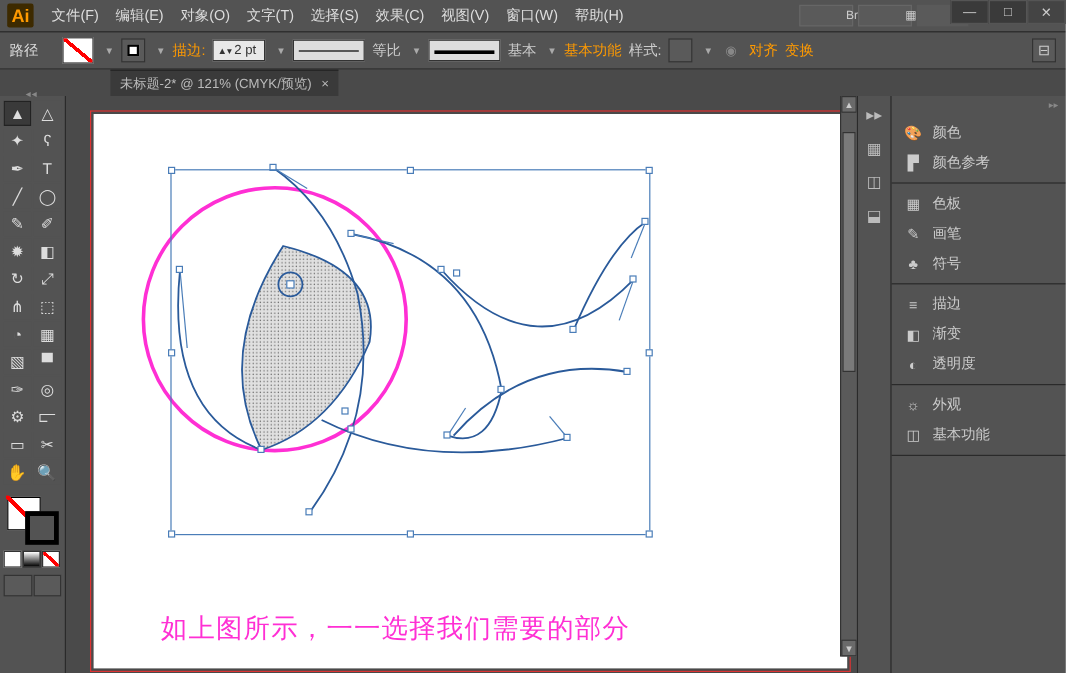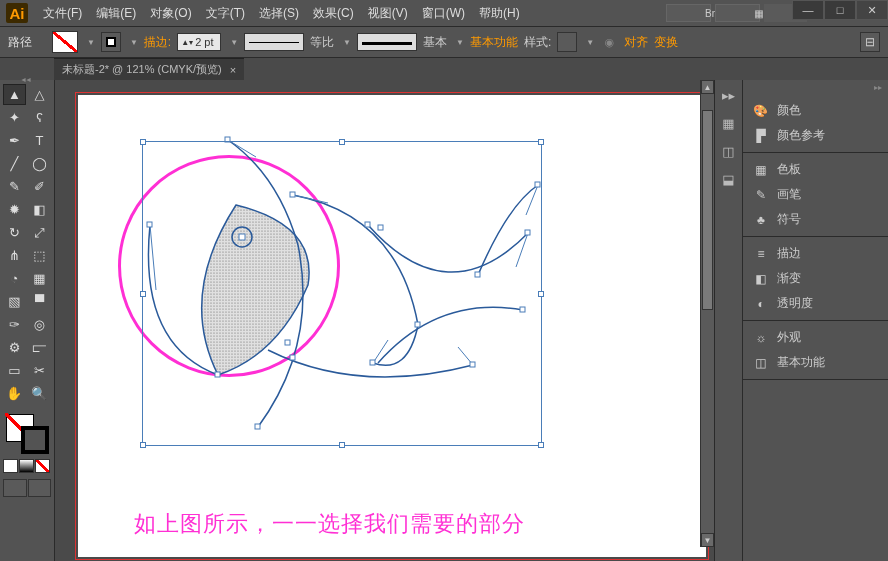--- a/index.html
+++ b/index.html
@@ -22,21 +22,21 @@
 .swatch-box { width:26px; height:22px; border:1px solid #333; position:relative; background:#fff; }
 .swatch-box::after { content:""; position:absolute; left:0; top:0; right:0; bottom:0; background:linear-gradient(to top right, transparent 45%, red 45%, red 55%, transparent 55%); }
 .mini-box { width:20px; height:20px; border:1px solid #333; background:#5a5a5a; display:flex; align-items:center; justify-content:center; }
 .orange { color:#ff9a00; }
 .stroke-input { width:44px; height:18px; background:#e8e8e8; color:#333; border:1px solid #333; font-size:11px; padding-left:3px; display:flex; align-items:center; }
 .line-prev { width:60px; height:18px; border:1px solid #333; background:#ddd; position:relative; }
 .line-prev::after { content:""; position:absolute; left:4px; right:4px; top:50%; border-top:1px solid #000; }
 .line-prev.thick::after { border-top:3px solid #000; }
 .chain { width:18px; height:18px; display:flex; align-items:center; justify-content:center; color:#888; font-size:11px; }
 
-.tabbar { height:22px; background:#4a4a4a; display:flex; align-items:flex-end; padding-left:54px; }
+.tabbar { height:22px; background:#4a4a4a; display:flex; align-items:flex-end; padding-left:92px; }
 .doc-tab { background:#3a3a3a; color:#bbb; font-size:11px; padding:3px 8px; border-top:1px solid #222; display:flex; align-items:center; gap:8px; }
 .tab-close { cursor:pointer; }
 
 .main { display:flex; height:481px; }
 
 .toolbox { width:55px; background:#535353; border-right:1px solid #2a2a2a; padding:4px 3px; display:flex; flex-direction:column; gap:2px; position:relative; }
 .toolbox::before { content:"◄◄"; position:absolute; top:-4px; left:20px; font-size:7px; color:#888; letter-spacing:-2px; }
 .tool-row { display:flex; gap:2px; }
 .tool { width:23px; height:21px; background:#535353; display:flex; align-items:center; justify-content:center; font-size:13px; color:#ddd; cursor:pointer; position:relative; }
 .tool.sel { background:#3a3a3a; box-shadow:inset 0 0 0 1px #222; }

